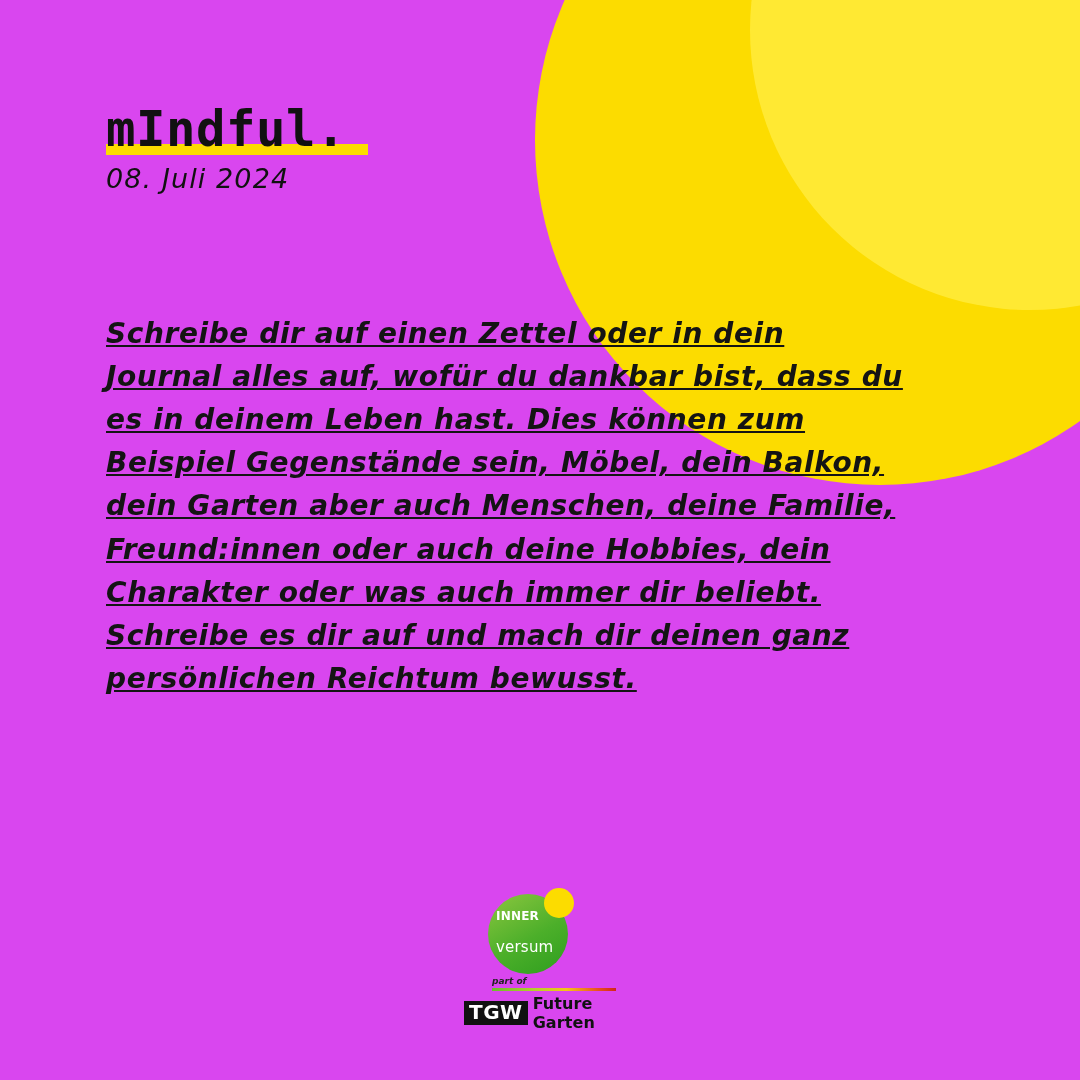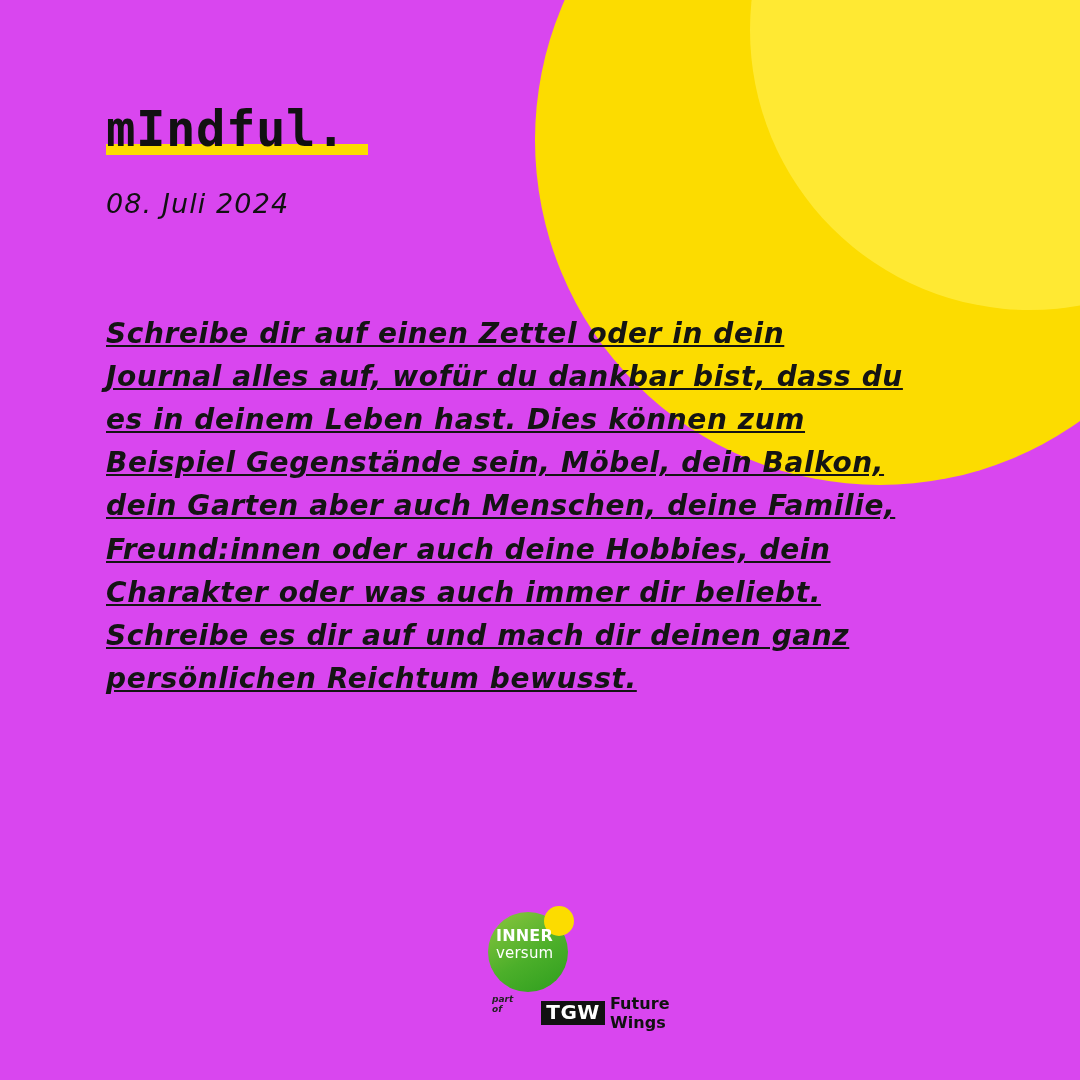--- a/index.html
+++ b/index.html
@@ -66,21 +66,21 @@
   .title-underline {
     position: absolute;
     left: 0;
     bottom: 0px;
     width: 262px;
     height: 11px;
     background: #fcdc00;
     z-index: 1;
   }
   .date {
-    margin-top: 33px;
+    margin-top: 8px;
     font-family: "DejaVu Sans", sans-serif;
     font-style: italic;
     font-size: 27px;
     font-weight: 500;
     letter-spacing: 1.1px;
     color: #111111;
   }
 
   
   .body-copy {
@@ -140,36 +140,36 @@
     position: absolute;
     left: 8px;
     top: 22px;
     width: 72px;
     color: #ffffff;
     font-family: "DejaVu Sans", sans-serif;
     line-height: 1;
   }
   .logo-text .t1 {
     display: block;
-    font-size: 16px;
+    font-size: 12px;
     font-weight: 700;
     letter-spacing: 0.2px;
   }
   .logo-text .t2 {
     display: block;
     font-size: 15px;
     font-weight: 400;
     letter-spacing: 0.2px;
-    margin-top: 2px;
+    margin-top: 18px;
   }
 
   .partof-row {
     margin-top: 4px;
     display: flex;
-    flex-direction: row;
+    flex-direction: column;
     align-items: flex-start;
     width: 152px;
   }
   .partof-label {
     font-family: "DejaVu Sans", sans-serif;
     font-size: 9px;
     font-weight: 700;
     font-style: italic;
     color: #222222;
     margin-left: 28px;
@@ -233,18 +233,18 @@
       <div class="logo-text">
         <span class="t1">INNER</span>
         <span class="t2">versum</span>
       </div>
     </div>
     <div class="partof-row">
       <div class="partof-label">part of</div>
       <div class="accent-bar"></div>
       <div class="tgw-row">
         <span class="tgw-badge">TGW</span>
-        <span class="tgw-wordmark">Future Wings</span>
+        <span class="tgw-wordmark">Future Garten</span>
       </div>
     </div>
   </div>
 
 </div>
 
 </body></html>

